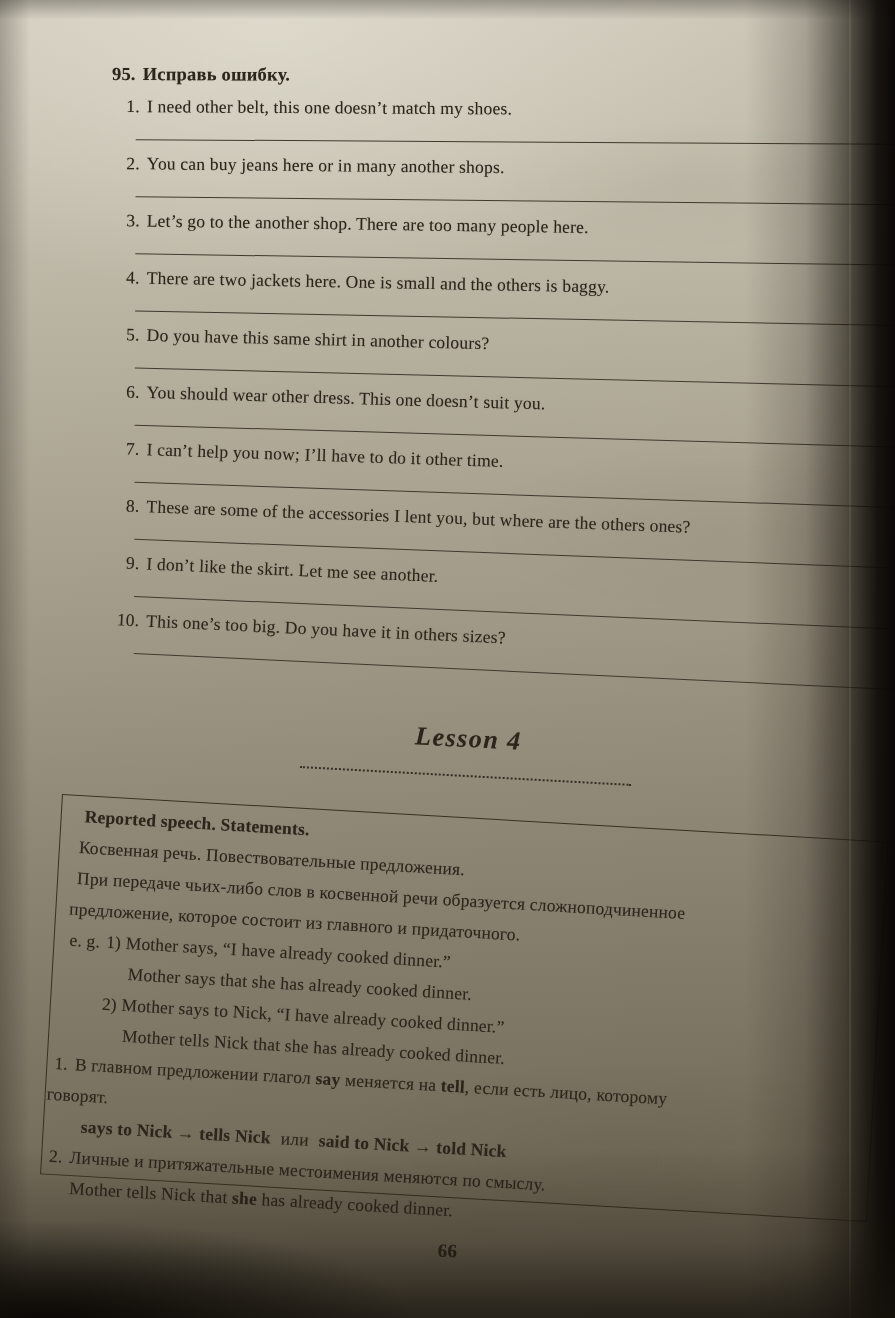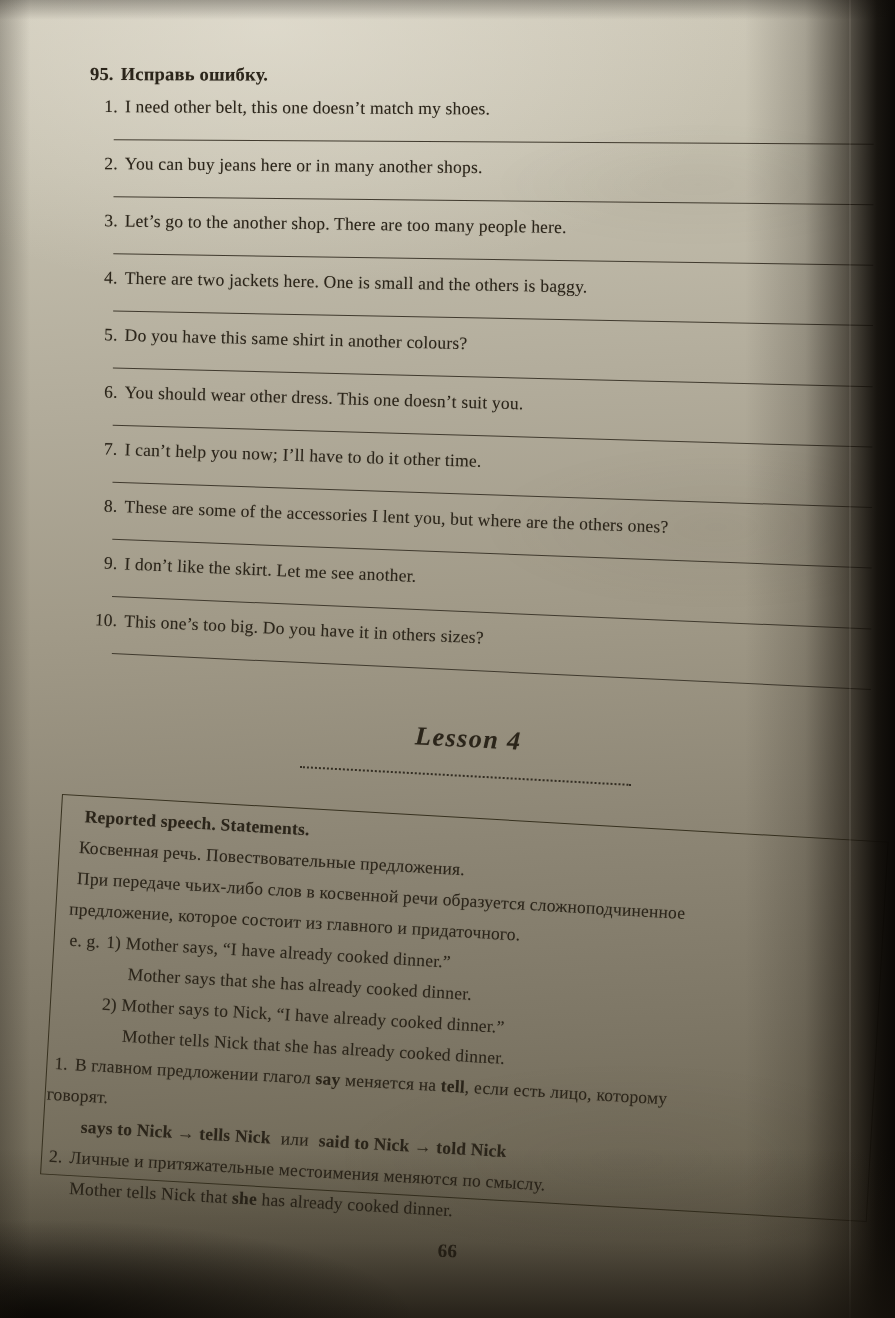--- a/index.html
+++ b/index.html
@@ -8,21 +8,21 @@
     font-family:"Liberation Serif","DejaVu Serif",serif;
     color:#2b251a;
     background:
       radial-gradient(ellipse 760px 420px at 30% 2%, rgba(238,234,222,0.50), rgba(238,234,222,0) 64%),
       linear-gradient(177deg,#cfcaba 0%,#c4bfae 13%,#b2ac9b 30%,#a09987 47%,#8d8675 63%,#7d7665 78%,#6f6856 90%,#665e4d 100%);
     text-shadow:0 0 1px rgba(60,52,40,0.35);
     letter-spacing:0.2px;
   }
   .b{font-weight:bold;}
   
-  .exercise{position:absolute;top:62px;left:90px;width:782px;z-index:1;}
+  .exercise{position:absolute;top:62px;left:112px;width:782px;z-index:1;}
   .ex-title{font-size:18.5px;line-height:24px;margin-bottom:8px;transform:rotate(0.2deg);transform-origin:0 0;}
   .ex-title .num{margin-right:7px;}
   .item{transform-origin:0 0;}
   .item-row{display:flex;font-size:17.5px;line-height:24px;white-space:nowrap;}
   .item-num{flex:0 0 28px;text-align:right;padding-right:7px;}
   .answer-line{height:0;border-bottom:1.6px solid #403a2e;margin:21px -2px 11px 24px;}
   
   .lesson{position:absolute;top:723px;left:0;right:0;z-index:1;text-align:center;padding-left:42px;
     font-size:26px;font-weight:bold;font-style:italic;letter-spacing:1.5px;
     transform:rotate(2.9deg);transform-origin:50% 50%;}

